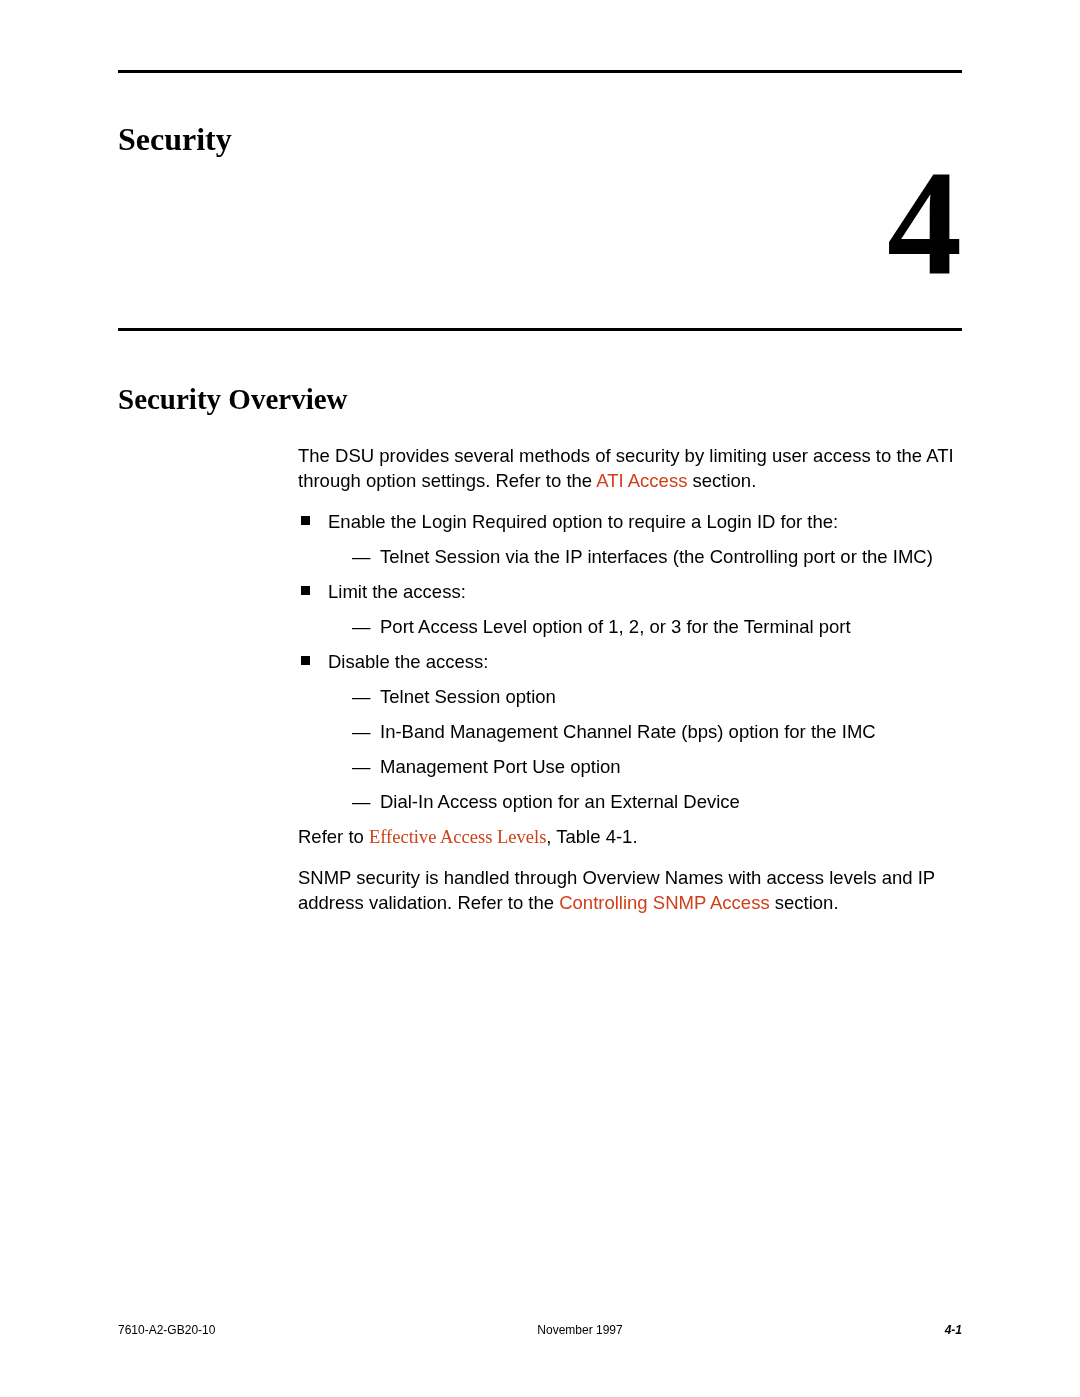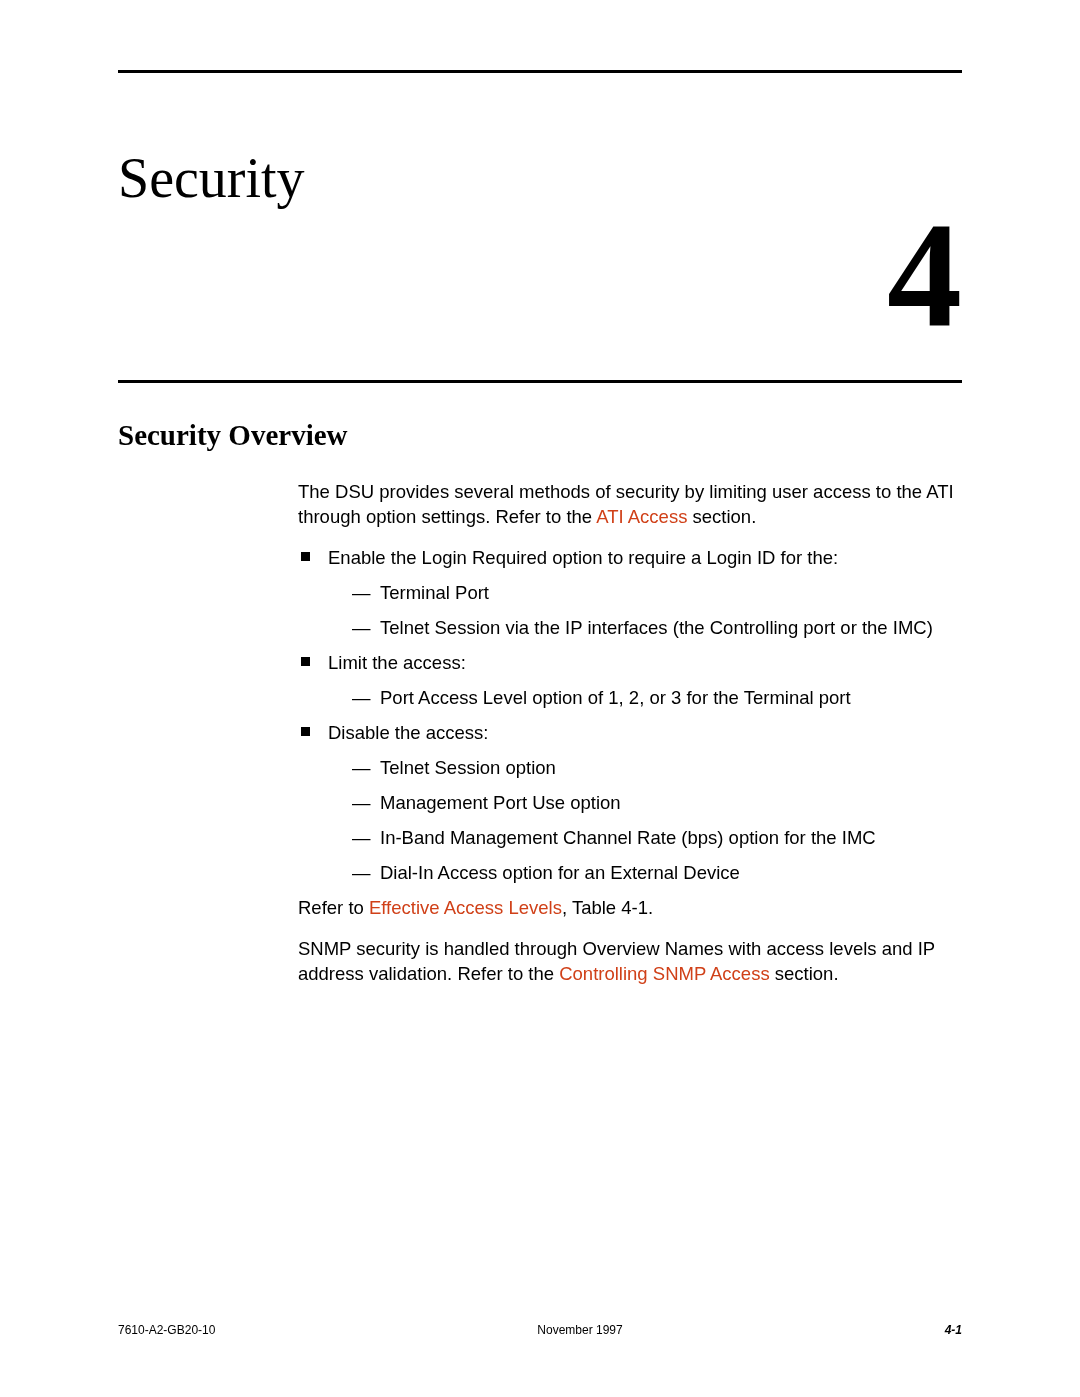--- a/index.html
+++ b/index.html
@@ -14,53 +14,54 @@
   .page {
     padding: 70px 118px 60px 118px;
   }
   .rule {
     border: none;
     border-top: 3px solid #000;
     margin: 0;
   }
   .chapter-title {
     font-family: "Times New Roman", Times, serif;
-    font-size: 56px;
-    font-weight: normal;
-    margin-top: 73px;
+    font-size: 32px;
+    font-weight: bold;
+    margin-top: 48px;
   }
   .chapter-number {
     font-family: "Times New Roman", Times, serif;
     font-size: 150px;
     font-weight: bold;
     text-align: right;
     line-height: 1;
     margin-top: -10px;
     margin-bottom: 30px;
   }
   .section-title {
     font-family: "Times New Roman", Times, serif;
     font-size: 29px;
     font-weight: bold;
-    margin-top: 36px;
+    margin-top: 52px;
     margin-bottom: 28px;
   }
   .body-block {
     margin-left: 180px;
     font-size: 18.5px;
     line-height: 1.35;
   }
   .para {
     margin-bottom: 16px;
   }
   .link {
     color: #d04018;
   }
   .link-nonitalic {
     color: #d04018;
+    font-family: Liberation Serif, serif;
   }
   ul.bullets {
     list-style: none;
   }
   ul.bullets > li {
     position: relative;
     padding-left: 30px;
     margin-bottom: 10px;
   }
   ul.bullets > li::before {
@@ -119,36 +120,35 @@
   <div class="body-block">
 
     <p class="para">
       <span>The DSU provides several methods of security by limiting user access to the ATI through option settings. Refer to the </span><span class="link">ATI Access</span><span> section.</span>
     </p>
 
     <ul class="bullets">
       <li>
         <span>Enable the Login Required option to require a Login ID for the:</span>
         <ul class="dash-list">
-          <li>Terminal Port</li>
           <li>Telnet Session via the IP interfaces (the Controlling port or the IMC)</li>
         </ul>
       </li>
       <li>
         <span>Limit the access:</span>
         <ul class="dash-list">
           <li>Port Access Level option of 1, 2, or 3 for the Terminal port</li>
         </ul>
       </li>
       <li>
         <span>Disable the access:</span>
         <ul class="dash-list">
           <li>Telnet Session option</li>
+          <li>In-Band Management Channel Rate (bps) option for the IMC</li>
           <li>Management Port Use option</li>
-          <li>In-Band Management Channel Rate (bps) option for the IMC</li>
           <li>Dial-In Access option for an External Device</li>
         </ul>
       </li>
     </ul>
 
     <p class="para">
       <span>Refer to </span><span class="link-nonitalic">Effective Access Levels</span><span>, Table 4-1.</span>
     </p>
 
     <p class="para">

